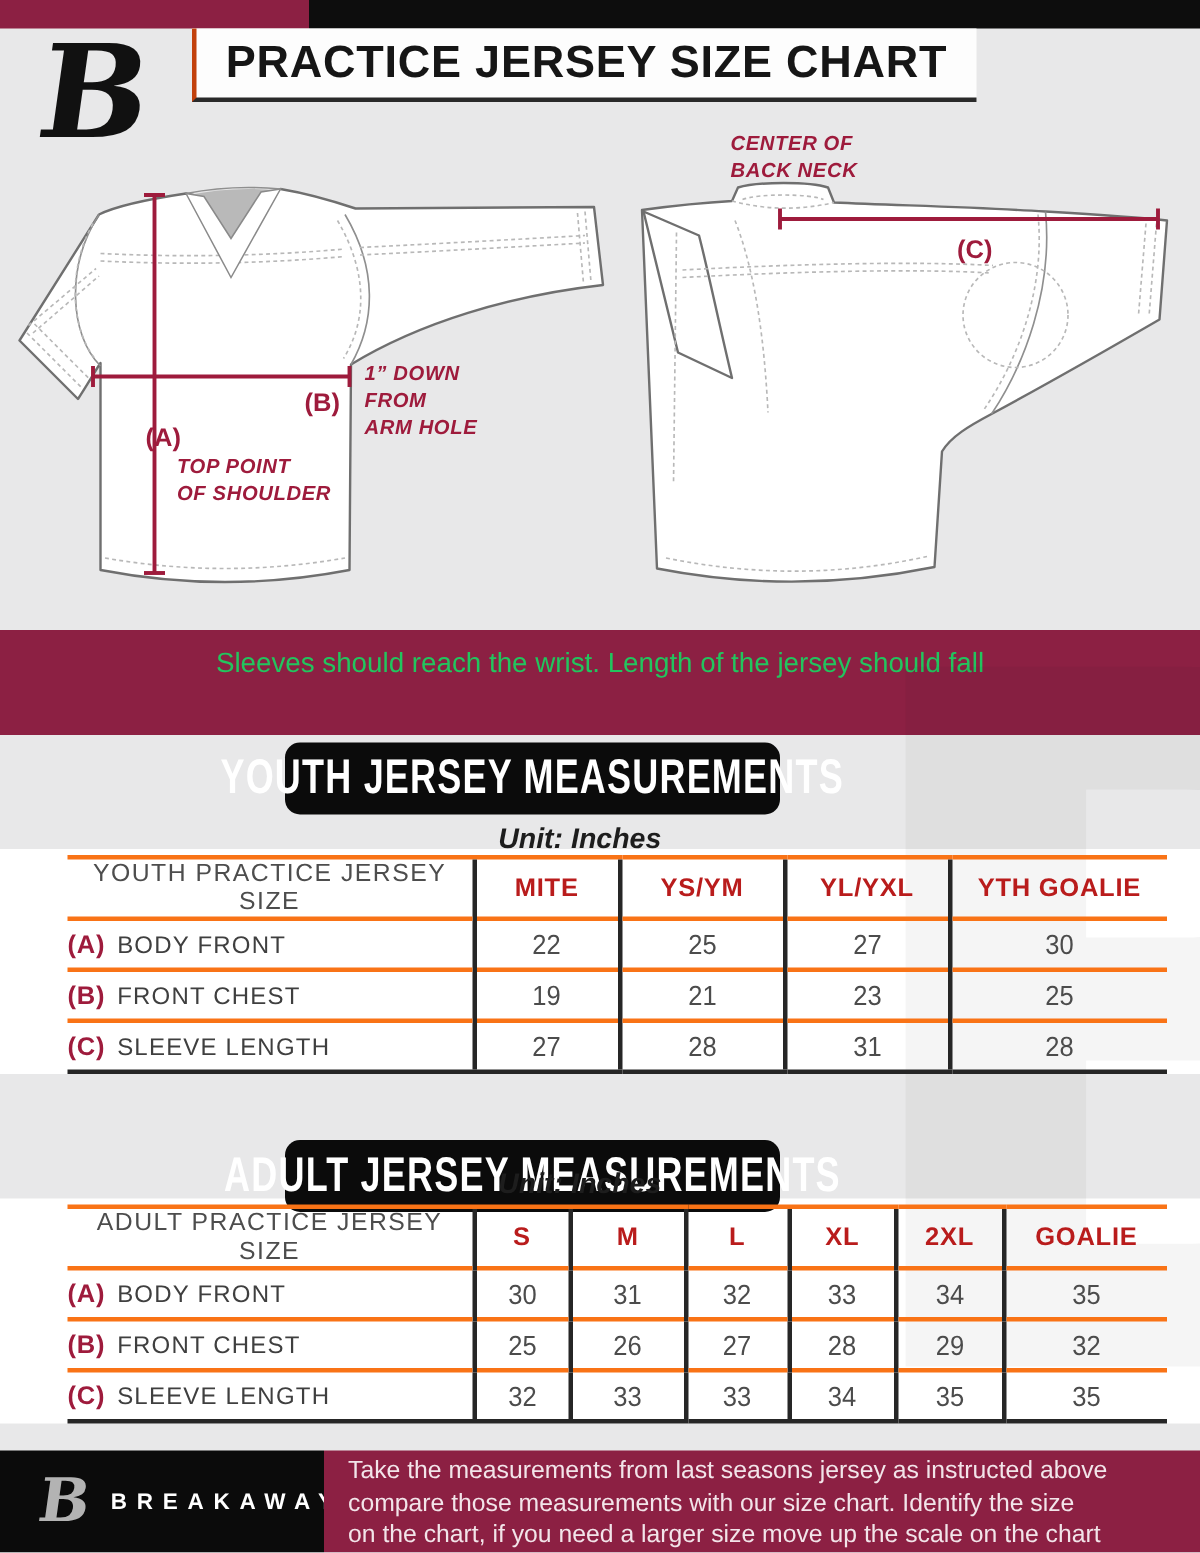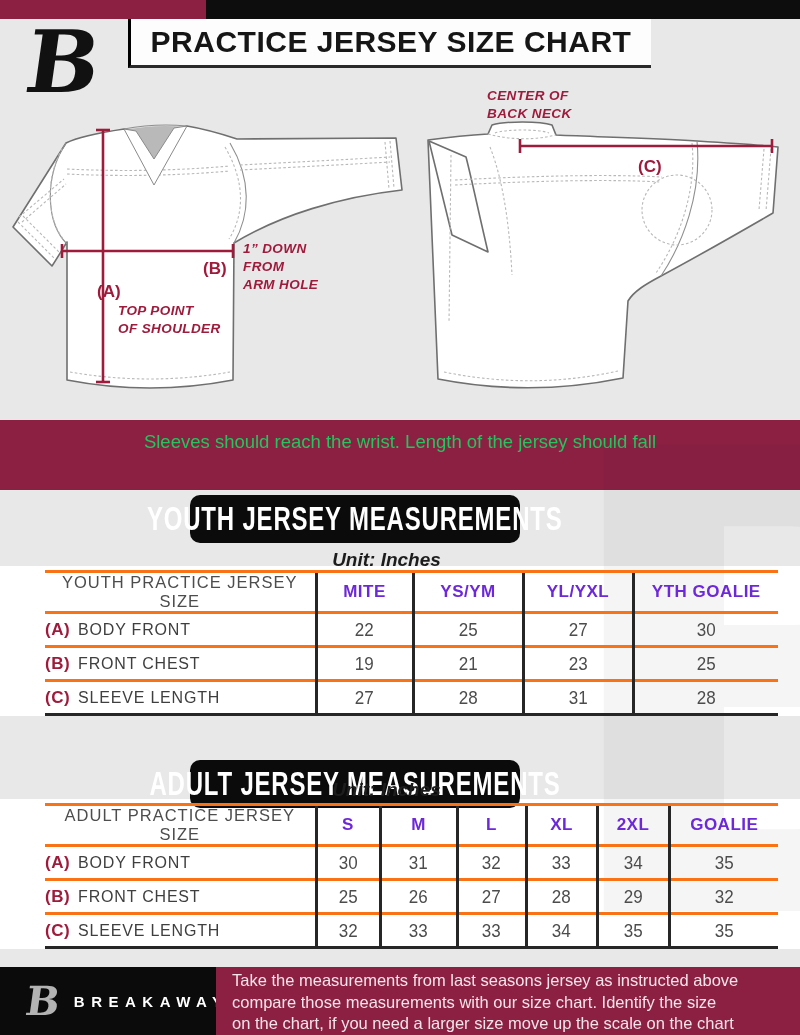--- a/index.html
+++ b/index.html
@@ -11,21 +11,21 @@
   
   .strip-maroon{position:absolute;left:0;top:0;width:206px;height:19px;background:#8C2043;}
   .strip-black{position:absolute;left:206px;top:0;width:594px;height:19px;background:#0D0D0D;}
   .logo-top{
     position:absolute;left:24px;top:20px;width:78px;height:84px;
     font-family:"DejaVu Serif",serif;font-weight:bold;font-size:86px;line-height:84px;
     color:#111;transform:skewX(-8deg);text-align:center;
   }
   .title-box{
     position:absolute;left:128px;top:19px;width:520px;height:46px;background:#FDFDFD;
-    border-left:3px solid #000000;border-bottom:3px solid #2A2A2A;
+    border-left:3px solid #c2410c;border-bottom:3px solid #2A2A2A;
     display:flex;align-items:center;justify-content:center;
   }
   .title-box span{font-size:30px;font-weight:800;letter-spacing:.5px;color:#161616;white-space:nowrap;}
   .season-box{
     position:absolute;left:648px;top:19px;width:152px;height:49px;background:#8C2043;
     display:flex;align-items:center;justify-content:center;
     color:#fff;font-size:21px;font-weight:700;letter-spacing:2.5px;white-space:nowrap;
   }
   
   .diagram{position:absolute;left:0;top:85px;}
@@ -66,21 +66,21 @@
   .unit-youth{top:549px;}
   .unit-adult{top:779px;}
   
   table.size{position:absolute;left:45px;width:733px;border-collapse:collapse;table-layout:fixed;z-index:3;background:transparent;}
   .table-youth{top:570px;}
   .table-adult{top:803px;}
   table.size th,table.size td{border-top:3px solid #f97316;padding:0;height:31px;background:transparent;}
   table.size tr.last th,table.size tr.last td{border-bottom:3px solid #262626;}
   table.size th.shead,table.size td.val{border-left:3px solid #262626;}
   th.lhead{font-size:16.5px;font-weight:400;letter-spacing:1px;color:#4D4D4D;text-align:center;height:34px;}
-  th.shead{font-size:17px;font-weight:700;letter-spacing:.5px;color:#6d28d9;text-align:center;height:34px;}
+  th.shead{font-size:17px;font-weight:700;letter-spacing:.5px;color:#b91c1c;text-align:center;height:34px;}
   td.rlabel{text-align:left;padding-left:26px;}
   .rkey{color:#9E1B3C;font-weight:800;font-size:17px;letter-spacing:.5px;}
   .rname{color:#3F3F3F;font-weight:400;font-size:16px;letter-spacing:.8px;padding-left:8px;}
   td.val{text-align:center;}
   .num{display:inline-block;transform:scaleX(.92);font-size:18.5px;color:#4C4C4C;}
   
   .footer-black{
     position:absolute;left:0;top:967px;width:216px;height:68px;background:#0B0B0B;z-index:4;
     display:flex;align-items:center;padding-left:26px;box-sizing:border-box;
   }

